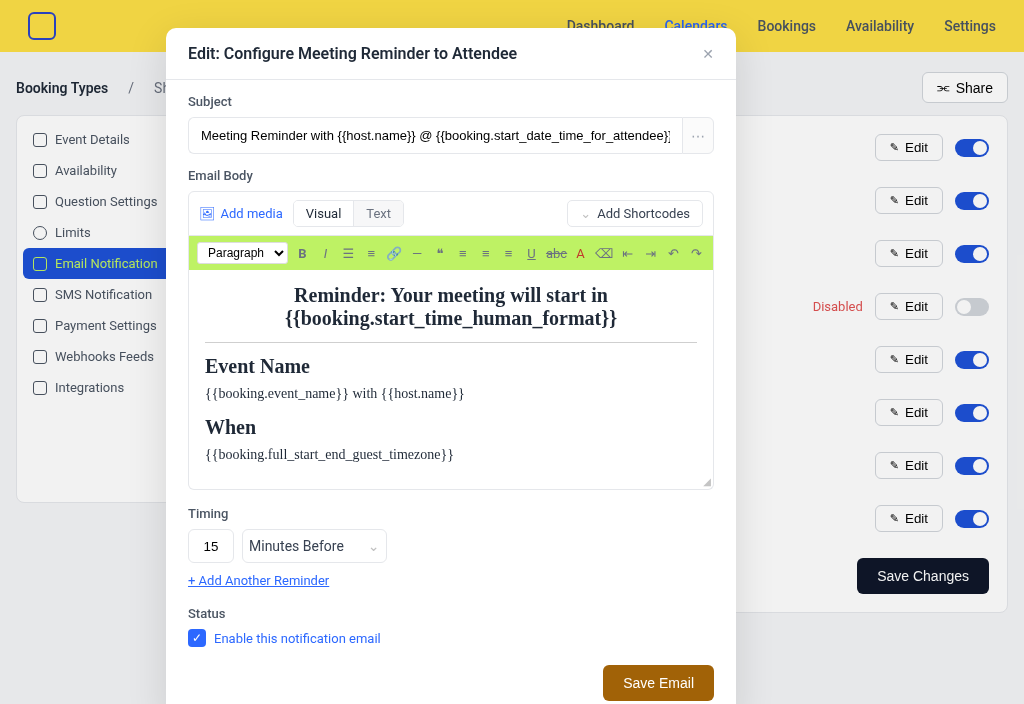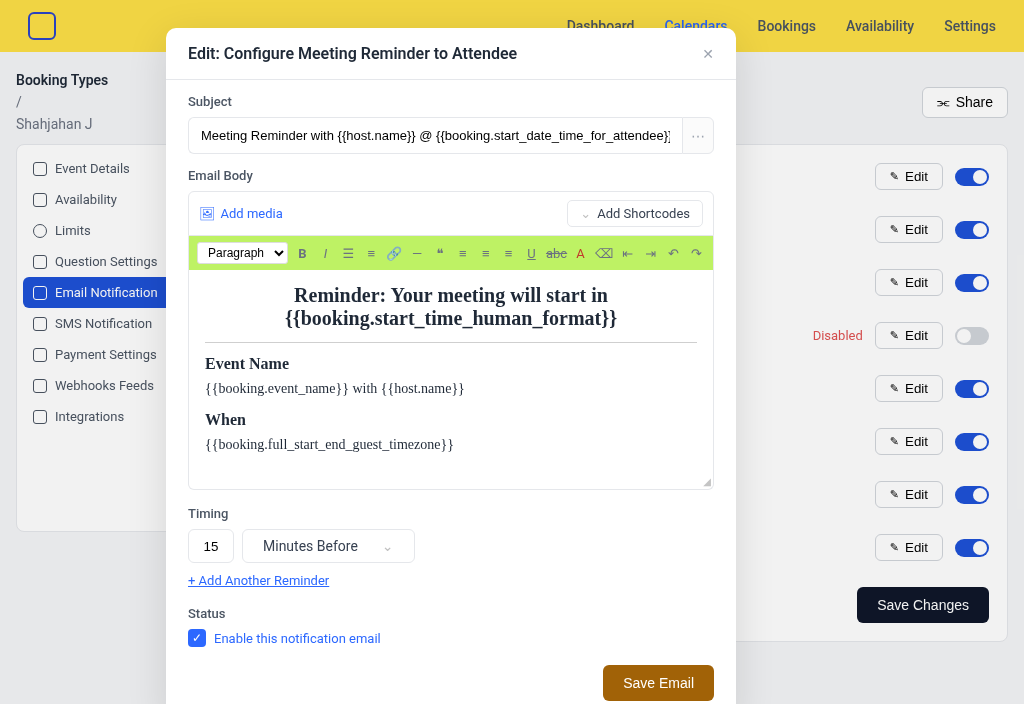--- a/index.html
+++ b/index.html
@@ -20,37 +20,37 @@
   width:28px; height:28px; border:2px solid #2c46c9; border-radius:6px;
   position:relative;
 }
 .navlinks { display:flex; gap:30px; }
 .navlink { color:#4b5563; cursor:pointer; font-weight:500; }
 .navlink.active { color:#2c68ff; }
 .crumbs-row {
   display:flex; align-items:center; justify-content:space-between;
   padding: 20px 16px 12px 16px;
 }
-.crumbs { display:flex; gap:6px; color:#6b7280;flex-direction:column; }
+.crumbs { display:flex; gap:20px; color:#6b7280; }
 .crumbs .root { color:#1f2937; font-weight:600; }
 .share-btn {
   display:flex; align-items:center; gap:6px;
   padding:6px 14px; border:1px solid #d1d5db; border-radius:6px;
   background:#fff; cursor:pointer; font-size:14px;
 }
 .main { display:flex; padding:0 16px 16px 16px; gap:0; }
 .sidebar {
   background:#fff; border:1px solid #e5e7eb; border-radius:8px;
   padding:8px 6px; width:170px; height:388px;
 }
 .side-item {
   display:flex; align-items:center; gap:8px; padding:8px 10px;
   border-radius:6px; cursor:pointer; color:#4b5563; font-size:13px;
 }
-.side-item.active { background:#1e52d7; color:#ffffff; }
+.side-item.active { background:#1e52d7; color:#bef264; }
 .side-icon { width:14px; height:14px; border:1.5px solid currentColor; border-radius:3px; }
 .content {
   flex:1; background:#fff; border:1px solid #e5e7eb; border-radius:8px;
   margin-left:12px; padding:18px;
 }
 .row {
   display:flex; align-items:center; justify-content:flex-end;
   gap:12px; margin-bottom:26px;
 }
 .edit-btn {
@@ -127,27 +127,27 @@
 }
 .format-sel { border:1px solid #ddd; border-radius:3px; padding:2px 6px; background:#fff; font-size:12px;}
 .icon-btn { width:20px; text-align:center; cursor:pointer; }
 .editor-body {
   border:1px solid #e5e7eb; border-top:none; border-radius:0 0 6px 6px;
   padding:14px 16px; font-family: Georgia, serif; color:#1f2937;
   height:220px; position:relative;
 }
 .editor-body h2 { font-size:20px; text-align:center; font-weight:700; }
 .editor-body hr { margin:12px 0; border:none; border-top:1px solid #cfcfcf; }
-.editor-body h3 { font-size:16px; font-weight:700; margin-top:4px;}
+.editor-body h3 { font-size:20px; font-weight:700; margin-top:4px;}
 .editor-body p { font-size:14px; margin-top:8px; }
 .resize-handle {position:absolute; bottom:2px; right:2px; color:#c4c4c4; font-size:10px;}
 .timing { display:flex; gap:8px; }
 .time-input { width:46px; border:1px solid #e5e7eb; border-radius:6px; padding:8px 10px; text-align:center; }
 .time-unit {
-  border:1px solid #e5e7eb; border-radius:6px; padding:8px 20px;
+  border:1px solid #e5e7eb; border-radius:6px; padding:8px 6px;
   display:flex; align-items:center; gap:24px; position:relative;
 }
 .chev { color:#c0c0c0; }
 .add-reminder { color:#2c68ff; font-size:13px; margin-top:10px; cursor:pointer;text-decoration:underline; }
 .status-block { margin-top:18px; }
 .checkbox-row { display:flex; align-items:center; gap:8px; margin-top:8px; }
 .checkbox {
   width:18px; height:18px; background:#2c68ff; border-radius:4px;
   display:flex; align-items:center; justify-content:center; color:#fff; font-size:12px;
 }
@@ -190,26 +190,26 @@
   <div class="sidebar">
     <div class="side-item">
         <span class="side-icon"></span>
         <span>Event Details</span>
       </div>
     <div class="side-item">
         <span class="side-icon"></span>
         <span>Availability</span>
       </div>
     <div class="side-item">
+        <span class="side-icon"></span>
+        <span>Question Settings</span>
+      </div>
+    <div class="side-item">
         <span class="side-icon" style="border-radius:50%"></span>
         <span>Limits</span>
-      </div>
-    <div class="side-item">
-        <span class="side-icon"></span>
-        <span>Question Settings</span>
       </div>
     <div class="side-item active">
         <span class="side-icon"></span>
         <span>Email Notification</span>
       </div>
     <div class="side-item">
         <span class="side-icon"></span>
         <span>SMS Notification</span>
       </div>
     <div class="side-item">
@@ -303,20 +303,24 @@
       <div class="subject-more">⋯</div>
     </div>
 
     <label class="label">Email Body</label>
     <div class="editor-toolbar">
       <div class="tb-left">
         <span class="add-media">
           <span>🖼</span>
           <span>Add media</span>
         </span>
+        <div class="tabs">
+          <div class="tab active">Visual</div>
+          <div class="tab">Text</div>
+        </div>
       </div>
       <div class="shortcodes-btn">
         <span class="chev">⌄</span>
         <span>Add Shortcodes</span>
       </div>
     </div>
     <div class="format-bar">
       <select class="format-sel"><option>Paragraph</option></select>
       <span class="icon-btn"><b>B</b></span>
       <span class="icon-btn"><i>I</i></span>

